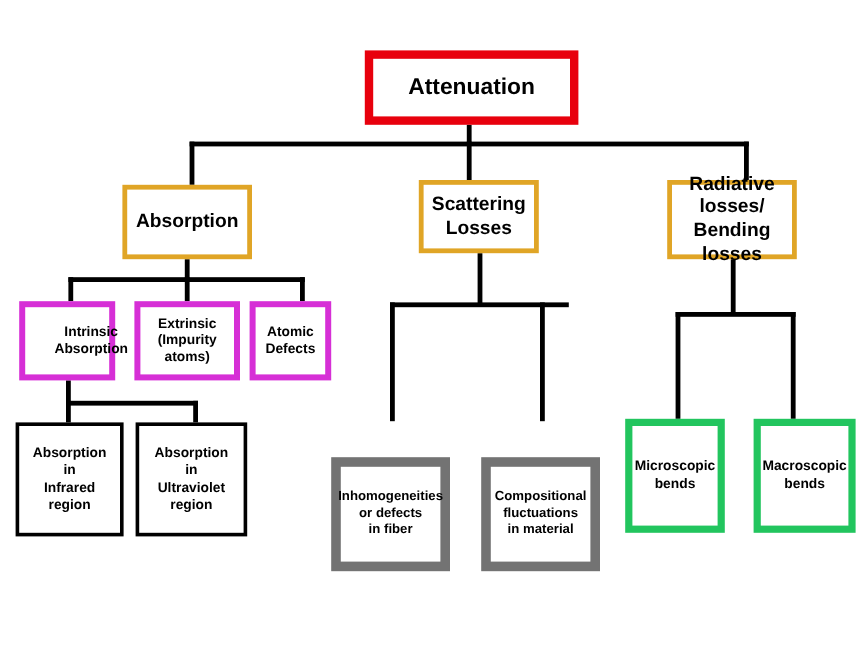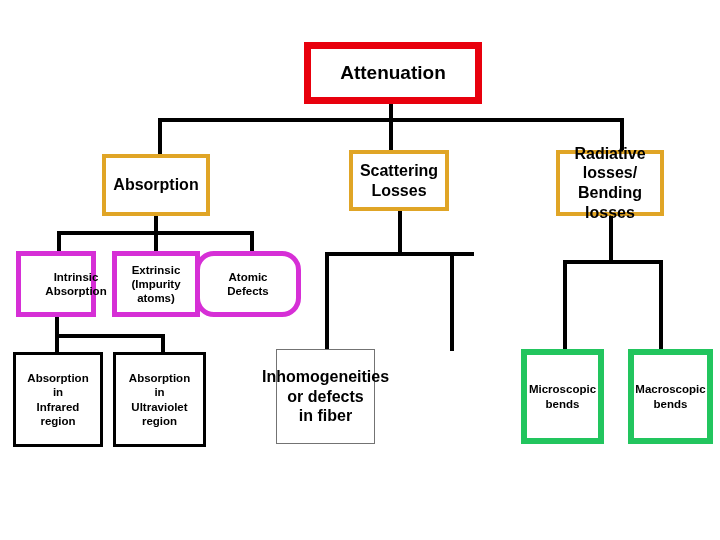--- a/index.html
+++ b/index.html
@@ -45,22 +45,23 @@
   }
   .n-l3 {
     border: 5px solid #d62fd6;
     font-size: 11.5px;
   }
   .n-black {
     border: 3px solid #000000;
     font-size: 11.5px;
   }
   .n-green {
-    border: 1px solid #737373;
-    font-size: 16px;
+    border: 8px solid #737373;
+    font-size: 11px;
+    margin-top: 32px;
   }
   .n-blue {
     border: 6px solid #22c55e;
     font-size: 11.5px;
   }
 
   
   .ln {
     position: absolute;
     background: #000000;
@@ -128,21 +129,21 @@
     <span class="lbl">Intrinsic
 Absorption</span>
   </div>
 
   <div class="node n-l3" style="left:112px; top:251px; width:88px; height:66px;text-align:center;">
     <span class="lbl">Extrinsic
 (Impurity
 atoms)</span>
   </div>
 
-  <div class="node n-l3" style="left:195px; top:251px; width:106px; height:66px;border-radius:19px;">
+  <div class="node n-l3" style="left:208px; top:251px; width:68px; height:66px;">
     <span class="lbl">Atomic
 Defects</span>
   </div>
 
   <div class="node n-black" style="left:13px; top:352px; width:90px; height:95px;">
     <span class="lbl">Absorption
 in
 Infrared
 region</span>
   </div>
@@ -153,20 +154,25 @@
 Ultraviolet
 region</span>
   </div>
 
   <div class="node n-green" style="left:276px; top:349px; width:99px; height:95px;">
     <span class="lbl">Inhomogeneities
 or defects
 in fiber</span>
   </div>
 
+  <div class="node n-green" style="left:401px; top:349px; width:99px; height:95px;">
+    <span class="lbl">Compositional
+fluctuations
+in material</span>
+  </div>
 
   <div class="node n-blue" style="left:521px; top:349px; width:83px; height:95px;">
     <span class="lbl">Microscopic
 bends</span>
   </div>
 
   <div class="node n-blue" style="left:628px; top:349px; width:85px; height:95px;">
     <span class="lbl">Macroscopic
 bends</span>
   </div>

